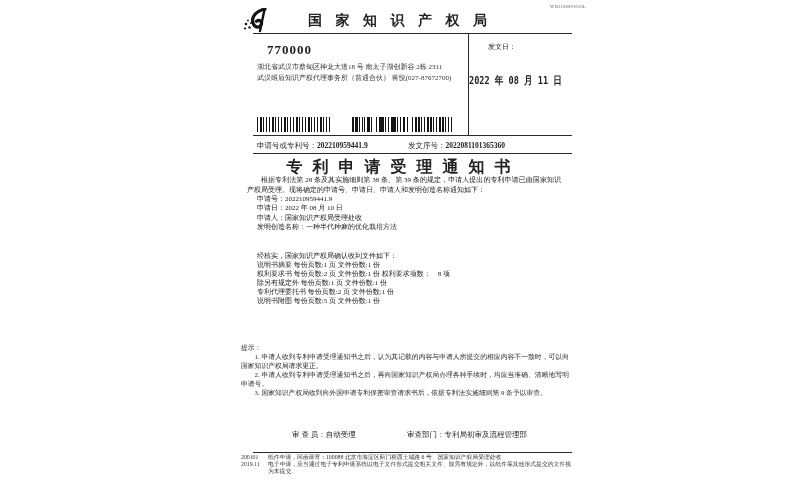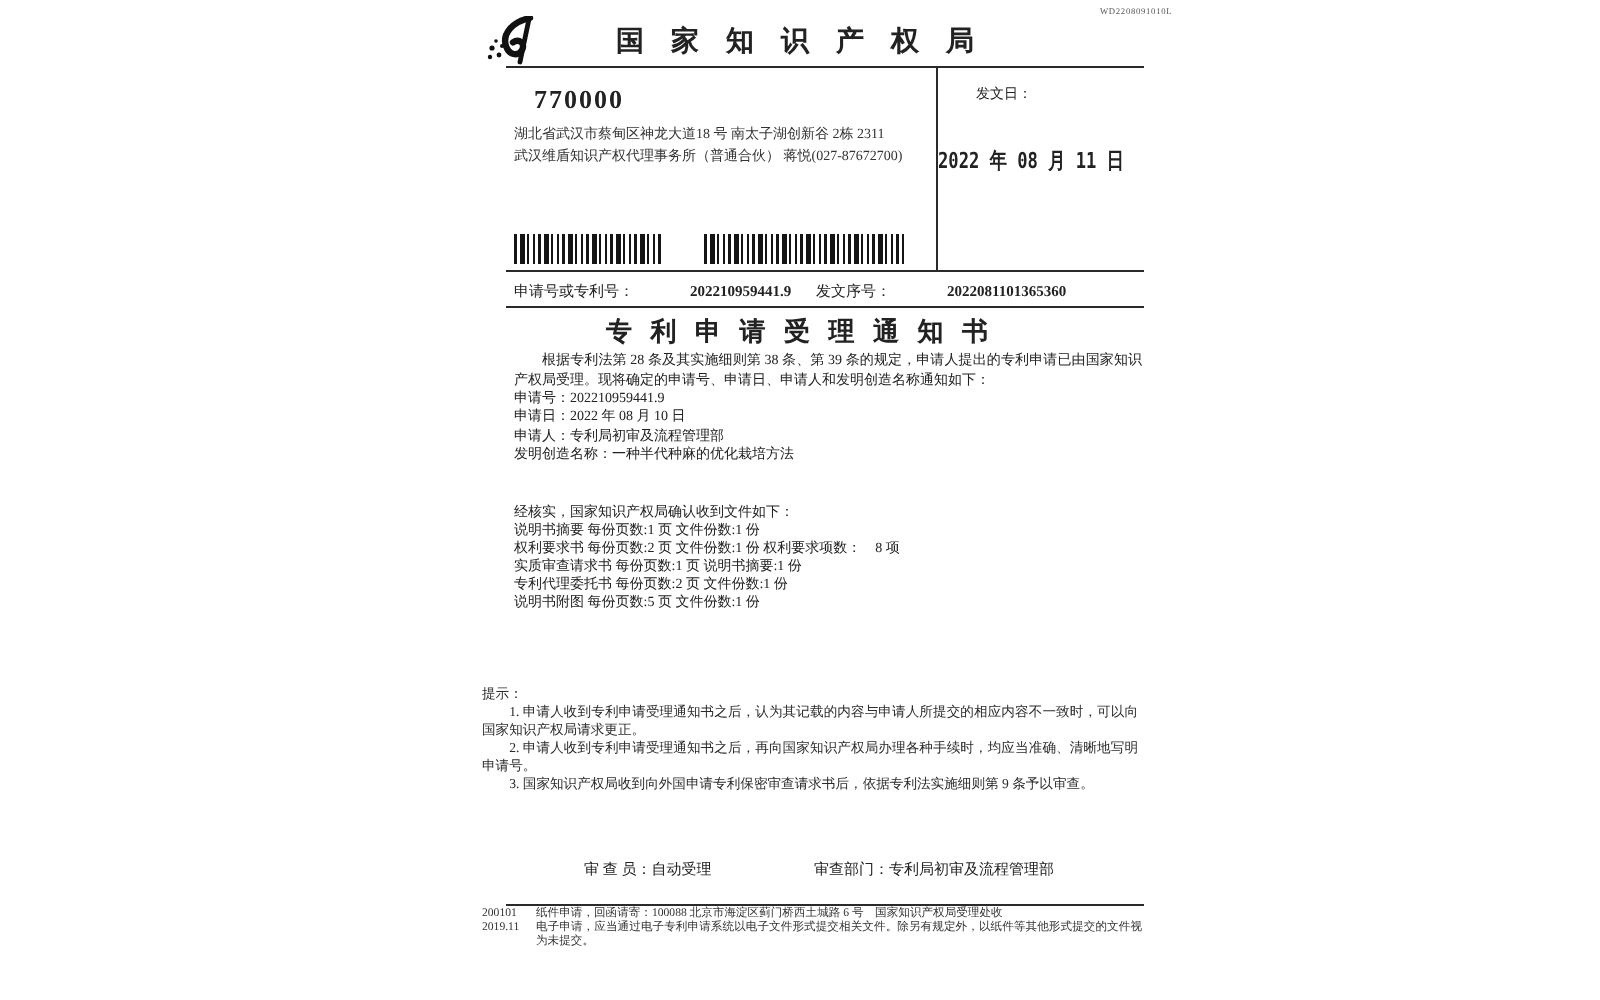--- a/index.html
+++ b/index.html
@@ -26,25 +26,25 @@
   .barcode { top:117px; height:15px;
     background:repeating-linear-gradient(90deg,#151515 0 1.5px,#fff 1.5px 3px,#151515 3px 5.5px,#fff 5.5px 6.5px,#151515 6.5px 7.5px,#fff 7.5px 9.5px,#151515 9.5px 10.5px,#fff 10.5px 12px); }
   #bc1 { left:257px; width:74px; } #bc2 { left:352px; width:100px; }
 
   .dispatch-label { left:488px; top:42px; font-size:7px; }
   .dispatch-date { left:469px; top:73px; font-size:11px; font-weight:700;
     font-family:"DejaVu Sans Mono",monospace; transform:scaleX(.78); transform-origin:left top; letter-spacing:0; }
 
   .meta { top:141px; font-size:7.5px; }
   #meta-app { left:257px; } #meta-serial { left:408px; }
-  .meta b { font-weight:bold;margin-left:28px; }
+  .meta b { font-weight:bold; }
 
-  .doc-title { left:400px; top:157px; transform:translateX(-50%); font-size:13px; font-weight:bold; letter-spacing:3px; }
+  .doc-title { left:400px; top:157px; transform:translateX(-50%); font-size:16px; font-weight:bold; letter-spacing:3px; }
 
-  .intro { left:257px; top:176px; width:314px; font-size:7px; line-height:9.6px; text-indent:2em; text-align:justify; }
+  .intro { left:247px; top:176px; width:314px; font-size:7px; line-height:9.6px; text-indent:2em; text-align:justify; }
   .fields { left:257px; top:195px; font-size:7px; line-height:9.3px; }
   .receipt { left:257px; top:252px; font-size:7px; line-height:8.9px; }
 
   .notes { left:241px; top:343px; width:328px; font-size:6.8px; line-height:9px; color:#2b2b2b; }
   .notes .note { text-indent:2em; text-align:justify; }
 
   .signoff { top:430px; font-size:7.5px; }
   #examiner { left:268px;margin-left:24px; } #dept { left:407px; }
 
   .footer { left:241px; top:454px; width:330px; font-size:5.8px; line-height:7.2px; color:#333; }
@@ -95,29 +95,29 @@
 
   <div class="abs rule rule-thin" id="rule3"></div>
 
   <div class="abs doc-title nowrap">专 利 申 请 受 理 通 知 书</div>
 
   <div class="abs intro">根据专利法第 28 条及其实施细则第 38 条、第 39 条的规定，申请人提出的专利申请已由国家知识产权局受理。现将确定的申请号、申请日、申请人和发明创造名称通知如下：</div>
 
   <div class="abs fields">
     <div>申请号：202210959441.9</div>
     <div>申请日：2022 年 08 月 10 日</div>
-    <div>申请人：专利局初审及流程管理部</div>
+    <div>申请人：国家知识产权局受理处收</div>
     <div>发明创造名称：一种半代种麻的优化栽培方法</div>
   </div>
 
   <div class="abs receipt">
     <div>经核实，国家知识产权局确认收到文件如下：</div>
     <div>说明书摘要 每份页数:1 页 文件份数:1 份</div>
     <div>权利要求书 每份页数:2 页 文件份数:1 份 权利要求项数：　8 项</div>
-    <div>实质审查请求书 每份页数:1 页 说明书摘要:1 份</div>
+    <div>除另有规定外 每份页数:1 页 文件份数:1 份</div>
     <div>专利代理委托书 每份页数:2 页 文件份数:1 份</div>
     <div>说明书附图 每份页数:5 页 文件份数:1 份</div>
   </div>
 
   <div class="abs notes">
     <div>提示：</div>
     <div class="note">1. 申请人收到专利申请受理通知书之后，认为其记载的内容与申请人所提交的相应内容不一致时，可以向国家知识产权局请求更正。</div>
     <div class="note">2. 申请人收到专利申请受理通知书之后，再向国家知识产权局办理各种手续时，均应当准确、清晰地写明申请号。</div>
     <div class="note">3. 国家知识产权局收到向外国申请专利保密审查请求书后，依据专利法实施细则第 9 条予以审查。</div>
   </div>

